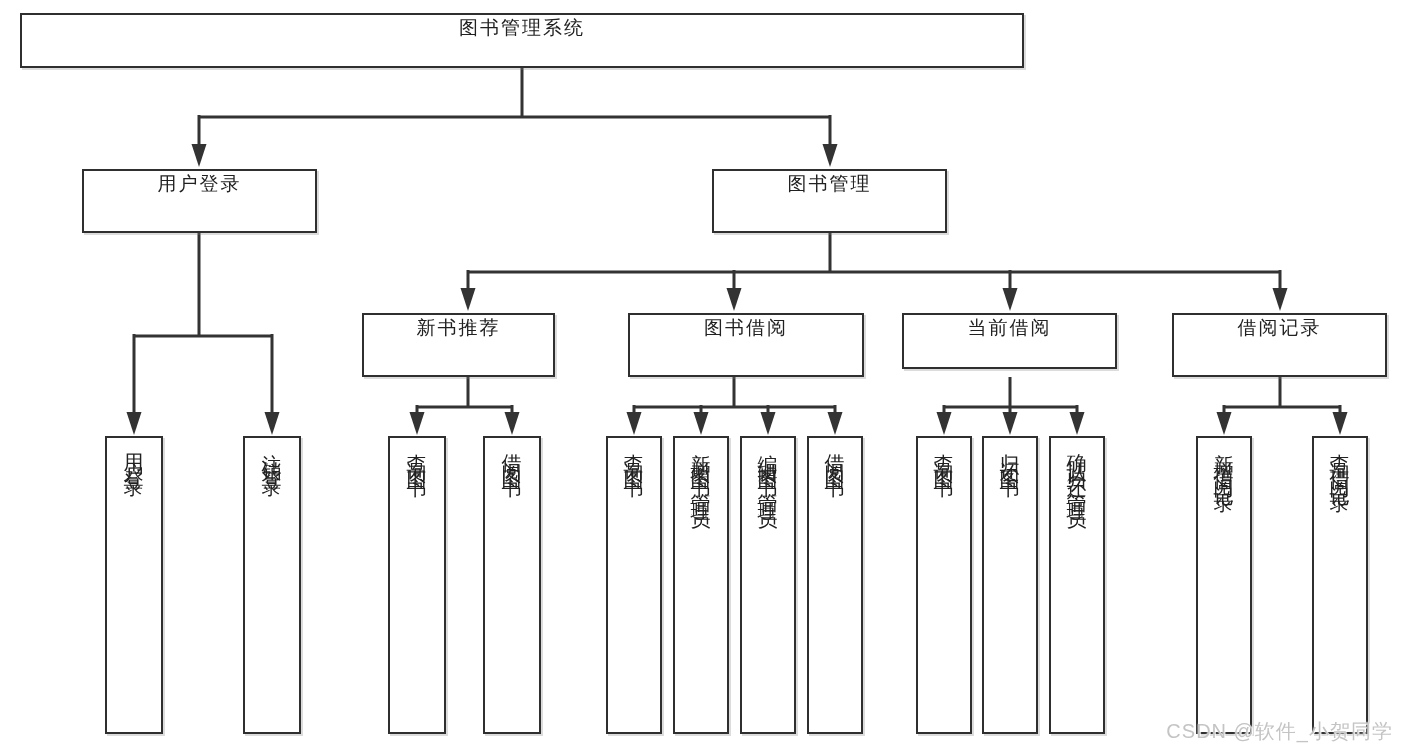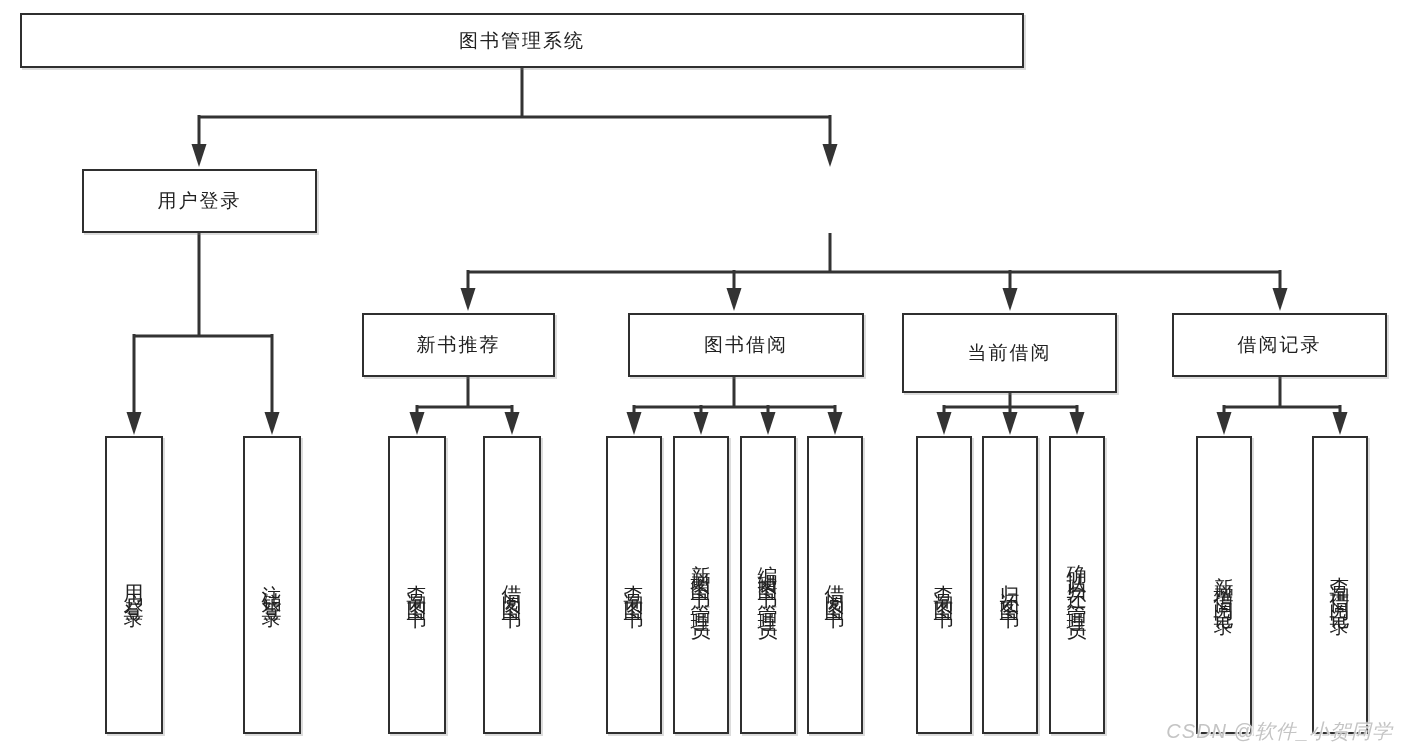--- a/index.html
+++ b/index.html
@@ -36,21 +36,20 @@
   .connector-svg .ahead{
     fill:var(--line);
     stroke:none;
   }
   .node{
     position:absolute;
     box-sizing:border-box;
     background:#ffffff;
     border:2.5px solid var(--node_border);
     display:flex;
-    align-items:center;
     justify-content:center;
     box-shadow:2px 2px 0 rgba(130,130,130,0.28);
     z-index:2;
   }
   .node.h span{
     font-size:19px;
     letter-spacing:2px;
     white-space:nowrap;
   }
   .node.v span{
@@ -63,21 +62,20 @@
   .watermark{
     position:absolute;
     right:12px;
     bottom:2px;
     font-size:20px;
     letter-spacing:1px;
     color:var(--watermark_text);
     text-shadow:0 0 2px #ffffff, 1px 1px 0 rgba(255,255,255,0.85);
     z-index:5;
     white-space:nowrap;
-    font-style:italic;
   }
 </style>
 </head>
 <body>
 
 <div class="stage">
 
   <svg class="connector-svg" viewBox="0 0 1405 747" xmlns="http://www.w3.org/2000/svg">
     <defs>
       <path id="arrowhead" d="M -7.5 -23 H 7.5 L 0 0 Z"></path>
@@ -124,28 +122,31 @@
     </g>
   </svg>
 
   <div class="node h" style="left:20px;top:13px;width:1004px;height:55px">
     <span>图书管理系统</span>
   </div>
 
   <div class="node h" style="left:82px;top:169px;width:235px;height:64px">
     <span>用户登录</span>
   </div>
+  <div class="node h" style="left:712px;top:169px;width:235px;height:64px">
+    <span>图书管理</span>
+  </div>
 
   <div class="node h" style="left:362px;top:313px;width:193px;height:64px">
     <span>新书推荐</span>
   </div>
   <div class="node h" style="left:628px;top:313px;width:236px;height:64px">
     <span>图书借阅</span>
   </div>
-  <div class="node h" style="left:902px;top:313px;width:215px;height:80px">
+  <div class="node h" style="left:902px;top:313px;width:215px;height:56px">
     <span>当前借阅</span>
   </div>
   <div class="node h" style="left:1172px;top:313px;width:215px;height:64px">
     <span>借阅记录</span>
   </div>
 
   <div class="node v" style="left:105px;top:436px;width:58px;height:298px">
     <span>用户登录</span>
   </div>
   <div class="node v" style="left:243px;top:436px;width:58px;height:298px">

